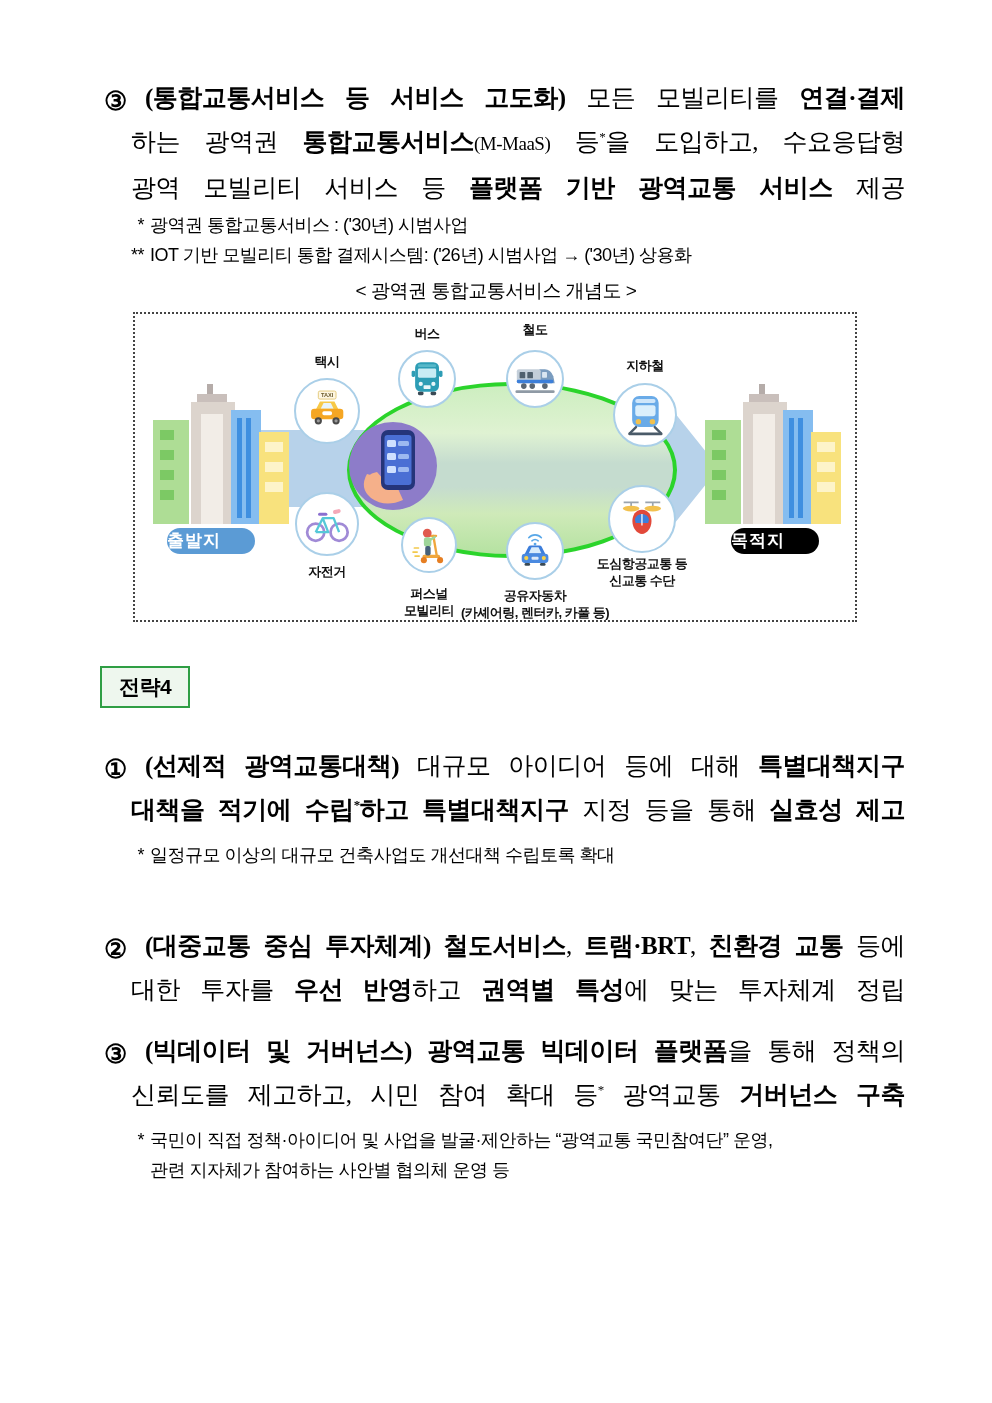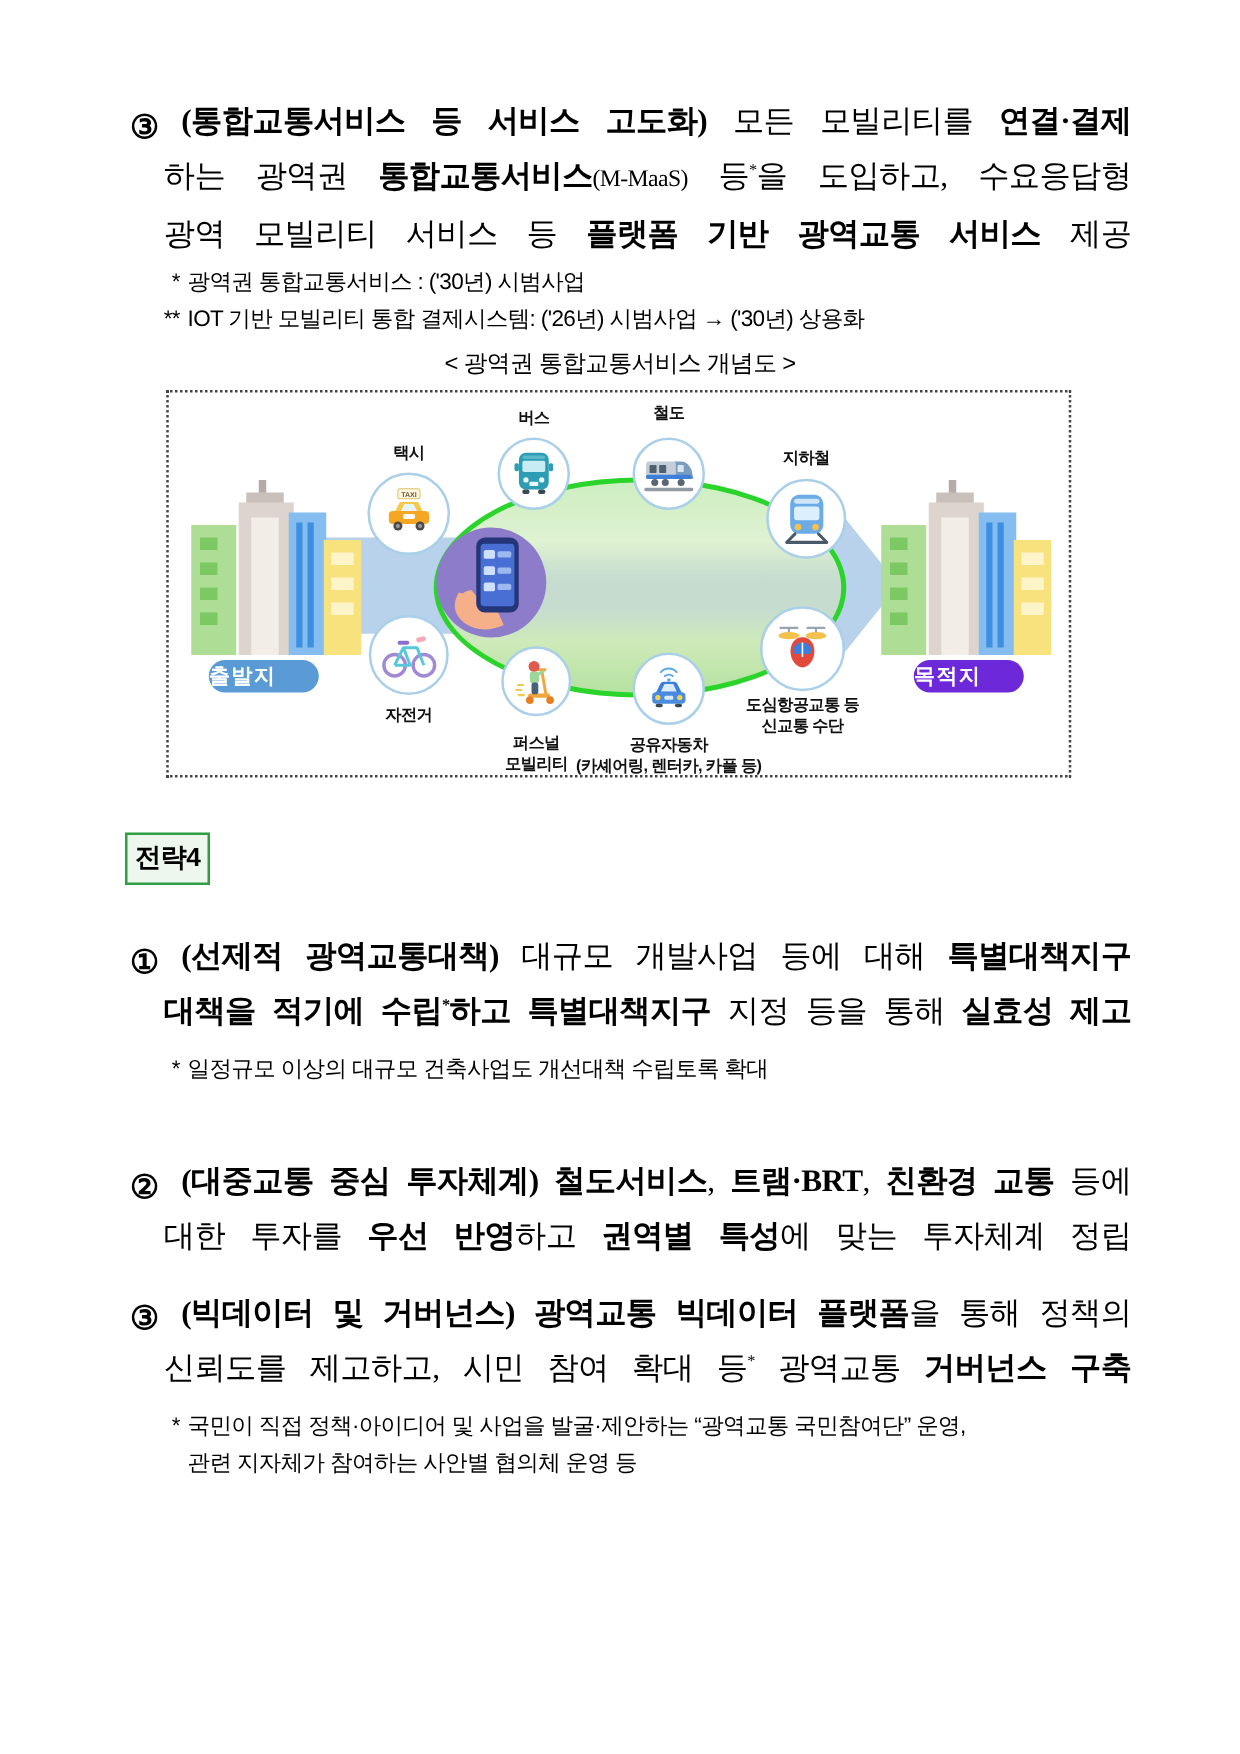--- a/index.html
+++ b/index.html
@@ -34,30 +34,30 @@
     border:4px solid #2bd42b;box-sizing:border-box;
     background:linear-gradient(180deg,#cdeec0 0%,#dff2d2 28%,#c5dccf 46%,#c5dccf 60%,#cfeab9 76%,#b5e2a1 100%);}
   .mode-circle{position:absolute;background:#fff;border:2px solid #aacfe8;border-radius:50%;
     box-sizing:border-box;display:flex;align-items:center;justify-content:center;}
   .mode-circle svg{width:78%;height:78%;}
   .mode-label{position:absolute;transform:translateX(-50%);font-size:13px;font-weight:bold;
     text-align:center;white-space:pre-line;line-height:1.3;letter-spacing:-0.5px;color:#111;}
   .badge{position:absolute;height:26px;border-radius:14px;color:#fff;font-weight:bold;font-size:17px;
     line-height:26px;text-align:left;letter-spacing:1px;}
   .badge-origin{left:32px;top:214px;width:88px;background:#5b9bd5;}
-  .badge-dest{left:596px;top:214px;width:88px;background:#6d28d9;}
+  .badge-dest{left:596px;top:214px;width:88px;background:#000000;}
   .center-text{position:absolute;left:286px;top:122px;width:262px;text-align:center;font-size:17px;
     font-weight:bold;color:#1f3864;line-height:32px;letter-spacing:-0.5px;
     text-shadow:0 0 3px #fff,0 0 3px #fff,0 0 5px #fff;}
   .phone{position:absolute;left:212px;top:106px;width:92px;height:92px;}
 
   
   .strategy-header{position:absolute;left:100px;top:666px;display:flex;align-items:flex-start;
     font-family:"Liberation Sans","DejaVu Sans",sans-serif;}
-  .strategy-tag{width:68px;height:42px;border:2px solid #2f9e44;background:#eef7ee;box-sizing:border-box;
+  .strategy-tag{width:90px;height:42px;border:2px solid #2f9e44;background:#eef7ee;box-sizing:border-box;
     font-size:21px;font-weight:bold;text-align:center;line-height:38px;letter-spacing:-0.5px;}
   .strategy-title{margin-left:14px;font-size:25px;font-weight:bold;letter-spacing:-0.5px;
     padding:5px 6px 9px 2px;border-bottom:3px solid #00a651;min-width:398px;box-sizing:border-box;}
 
   
   .page-number{position:absolute;left:0;right:0;top:1330px;text-align:center;
     font-family:"Liberation Sans","DejaVu Sans",sans-serif;font-size:16px;letter-spacing:2px;}
 </style>
 </head>
 <body>
@@ -278,21 +278,21 @@
 신교통 수단</div>
   </div>
 
   <div class="strategy-header">
     <div class="strategy-tag">전략4</div>
   </div>
 
   <section class="item" style="top:744px;">
     <div class="bullet">①</div>
     <div class="lines">
-      <div class="line"><span class="b">(선제적 광역교통대책)</span><span> 대규모 개발사업 등에 대해 </span><span class="b">특별대책지구</span></div>
+      <div class="line"><span class="b">(선제적 광역교통대책)</span><span> 대규모 아이디어 등에 대해 </span><span class="b">특별대책지구</span></div>
       <div class="line"><span class="b">대책을 적기에 수립</span><span class="b sup">*</span><span class="b">하고 특별대책지구</span><span> 지정 등을 통해 </span><span class="b">실효성 제고</span></div>
     </div>
   </section>
   <div class="fnblock" style="top:840px;">
     <div class="fn">
       <span class="fn-marker">*</span>
       <span class="fn-text">
         <div>일정규모 이상의 대규모 건축사업도 개선대책 수립토록 확대</div>
       </span>
     </div>

